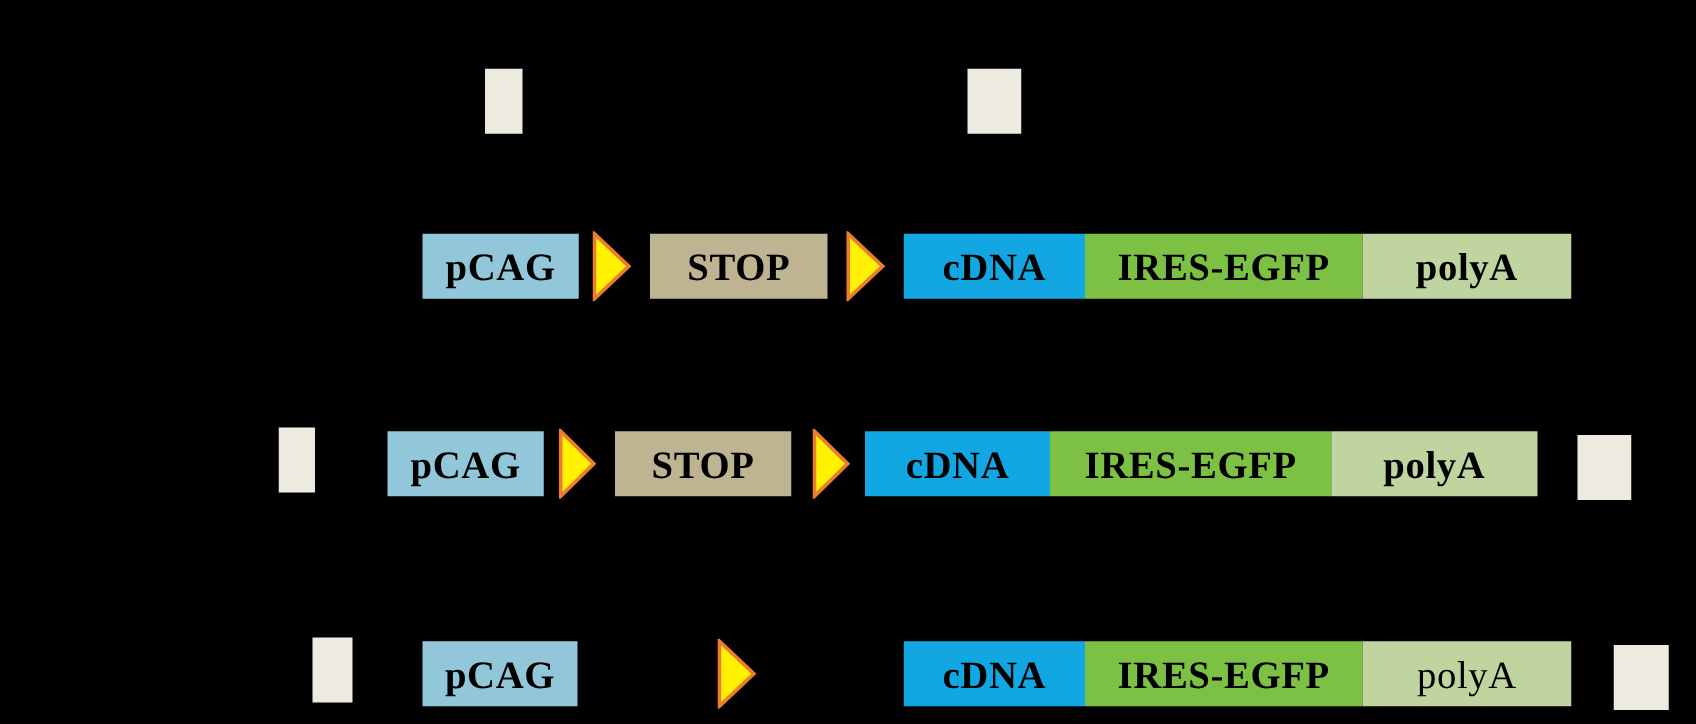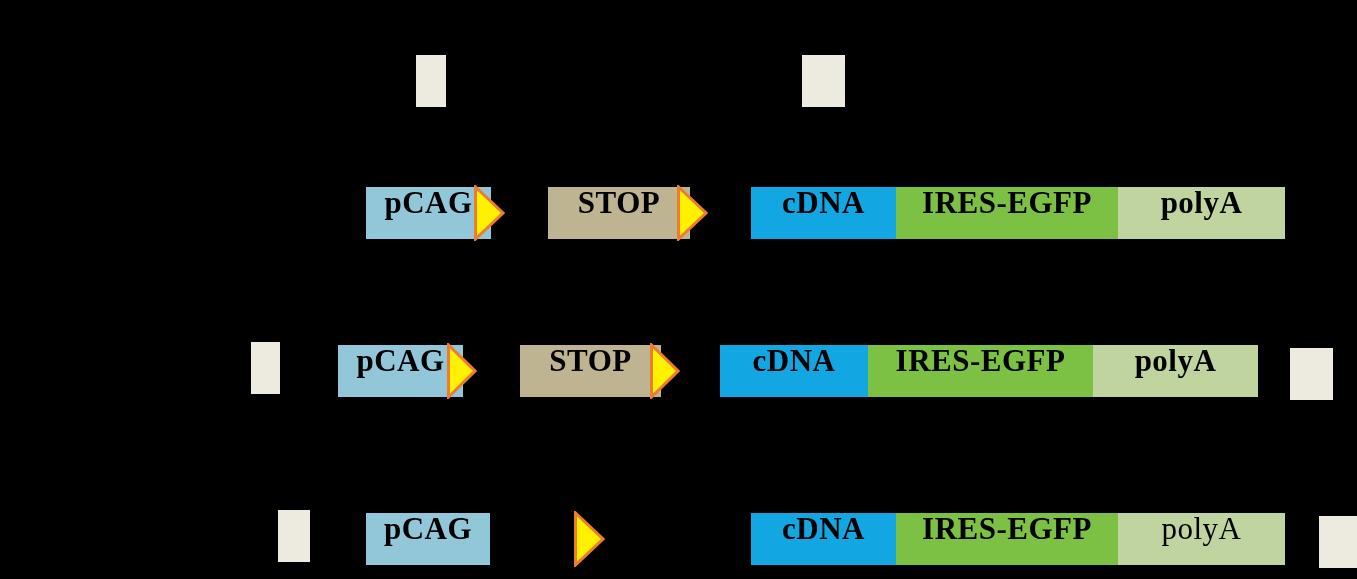--- a/index.html
+++ b/index.html
@@ -14,23 +14,22 @@
   }
   .row {
     position: absolute;
     left: 0;
     width: 100%;
   }
   .gene-box {
     position: absolute;
     box-sizing: border-box;
     display: flex;
-    align-items: flex-start;
+    align-items: center;
     justify-content: center;
-    margin-left: 28px;
   }
   .gene-box span {
     font-size: 31px;
     line-height: 1;
     color: #000000;
     letter-spacing: 0.5px;
     white-space: nowrap;
   }
   .gene-box span.bold { font-weight: bold; }
   .loxp {

